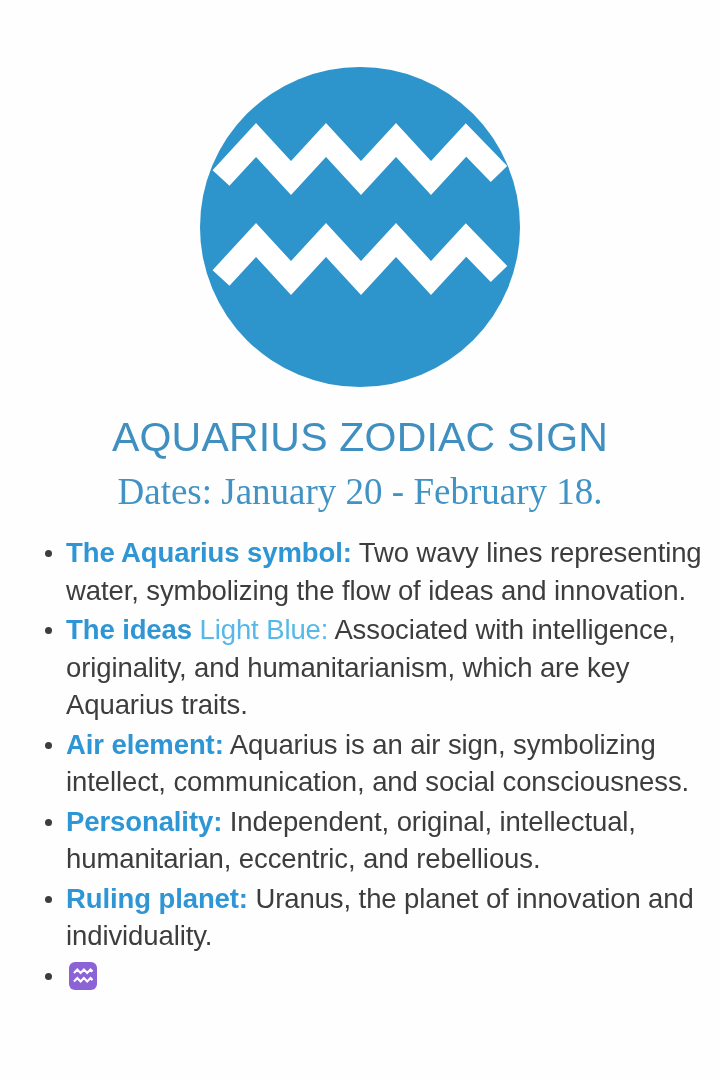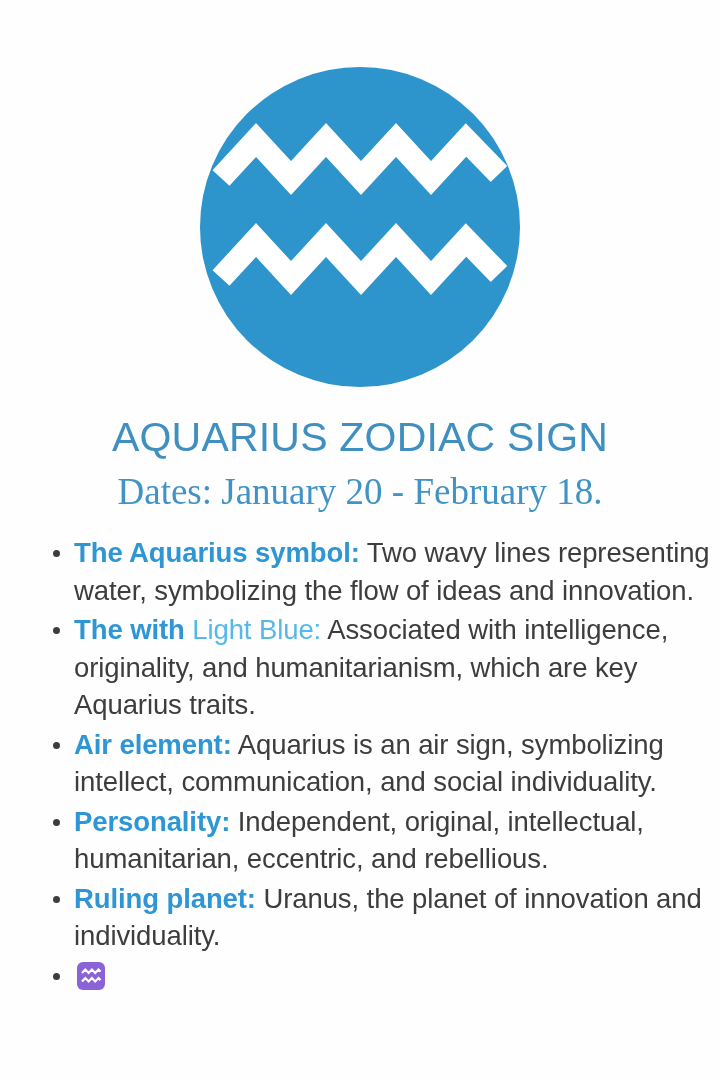--- a/index.html
+++ b/index.html
@@ -62,21 +62,21 @@
     line-height: 44px;
     font-weight: 400;
     color: #4093c4;
     white-space: nowrap;
     font-family: Liberation Serif, serif;
   }
 
   
   .facts {
     position: absolute;
-    left: 44px;
+    left: 36px;
     top: 534px;
     width: 676px;
     margin: 0;
     padding: 0;
     list-style: none;
   }
   .fact {
     position: relative;
     padding-left: 30px;
     margin: 0 0 2px 0;
@@ -143,25 +143,25 @@
   <div class="title">AQUARIUS ZODIAC SIGN</div>
   <div class="subtitle">Dates: January 20 - February 18.</div>
 
   <ul class="facts">
 
     <li class="fact">
       <span class="lbl">The Aquarius symbol:</span><span> Two wavy lines representing water, symbolizing the flow of ideas and innovation.</span>
     </li>
 
     <li class="fact">
-      <span class="lbl">The with </span><span class="lbl-accent">Light Blue:</span><span> Associated with intelligence, originality, and humanitarianism, which are key Aquarius traits.</span>
+      <span class="lbl">The ideas </span><span class="lbl-accent">Light Blue:</span><span> Associated with intelligence, originality, and humanitarianism, which are key Aquarius traits.</span>
     </li>
 
     <li class="fact">
-      <span class="lbl">Air element:</span><span> Aquarius is an air sign, symbolizing intellect, communication, and social individuality.</span>
+      <span class="lbl">Air element:</span><span> Aquarius is an air sign, symbolizing intellect, communication, and social consciousness.</span>
     </li>
 
     <li class="fact">
       <span class="lbl">Personality:</span><span> Independent, original, intellectual, humanitarian, eccentric, and rebellious.</span>
     </li>
 
     <li class="fact">
       <span class="lbl">Ruling planet:</span><span> Uranus, the planet of innovation and individuality.</span>
     </li>
 

